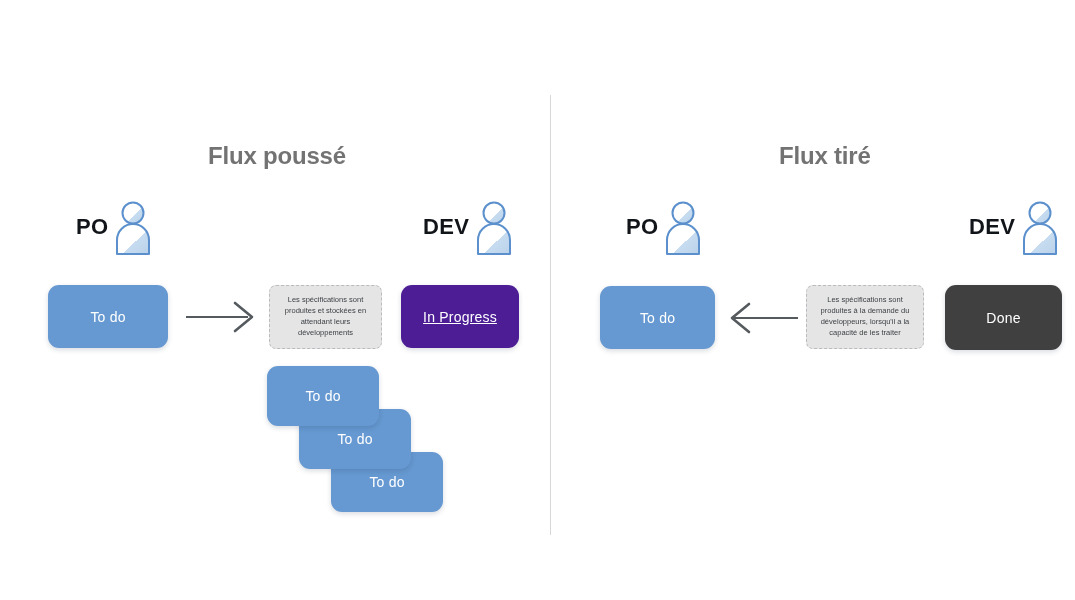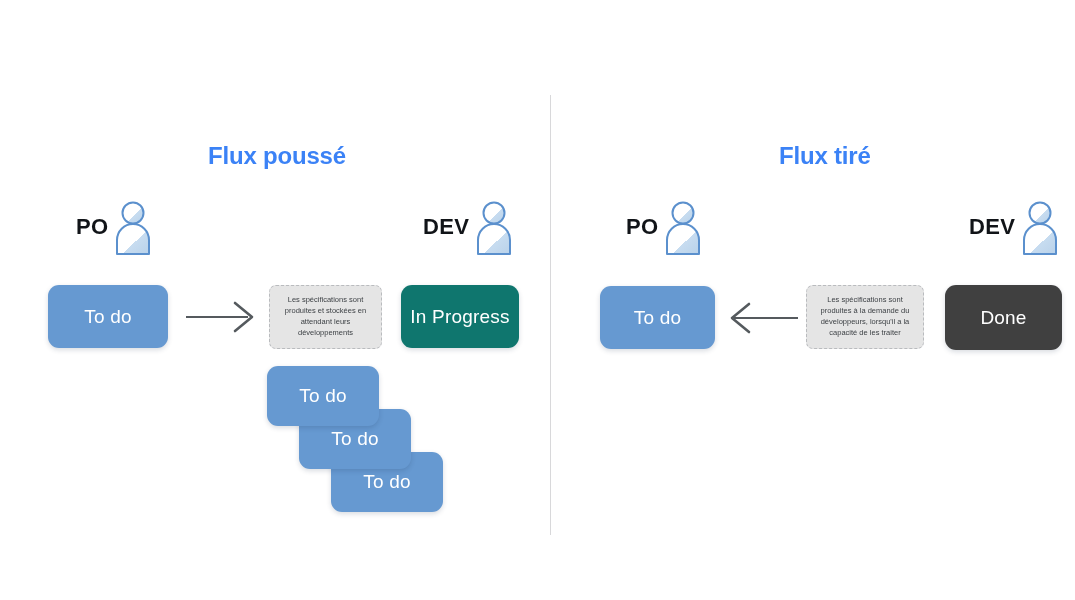--- a/index.html
+++ b/index.html
@@ -29,21 +29,21 @@
     width: 1px;
     height: 440px;
     background: #d8d8da;
   }
 
   
   .panel-title {
     position: absolute;
     font-size: 24px;
     font-weight: bold;
-    color: #3b82f6;
+    color: #737373;
     letter-spacing: -0.2px;
     white-space: nowrap;
   }
   .title-left  { left: 208px; top: 142px; }
   .title-right { left: 779px; top: 142px; }
 
   
   .actor {
     position: absolute;
     display: flex;
@@ -70,28 +70,28 @@
   .actor-dev-right { left: 969px; top: 200px; }
 
   
   .card {
     position: absolute;
     border-radius: 11px;
     display: flex;
     align-items: center;
     justify-content: center;
     color: #ffffff;
-    font-size: 19px;
+    font-size: 14px;
     font-weight: 400;
     letter-spacing: 0.2px;
     box-shadow: 0 2px 5px rgba(20, 40, 70, 0.16);
     box-sizing: border-box;
   }
   .card-blue  { background: #6699D1; }
-  .card-green { background: #0f766e; }
+  .card-green { background: #4c1d95; text-decoration: underline; }
   .card-navy  { background: #404040; }
 
   .card-todo-left  { left: 48px;  top: 285px; width: 120px; height: 63px; }
   .card-inprog     { left: 401px; top: 285px; width: 118px; height: 63px; }
   .card-todo-right { left: 600px; top: 286px; width: 115px; height: 63px; }
   .card-done       { left: 945px; top: 285px; width: 117px; height: 65px; }
 
   
   .card-stack-1 { left: 267px; top: 366px; width: 112px; height: 60px; z-index: 3; }
   .card-stack-2 { left: 299px; top: 409px; width: 112px; height: 60px; z-index: 2; }

